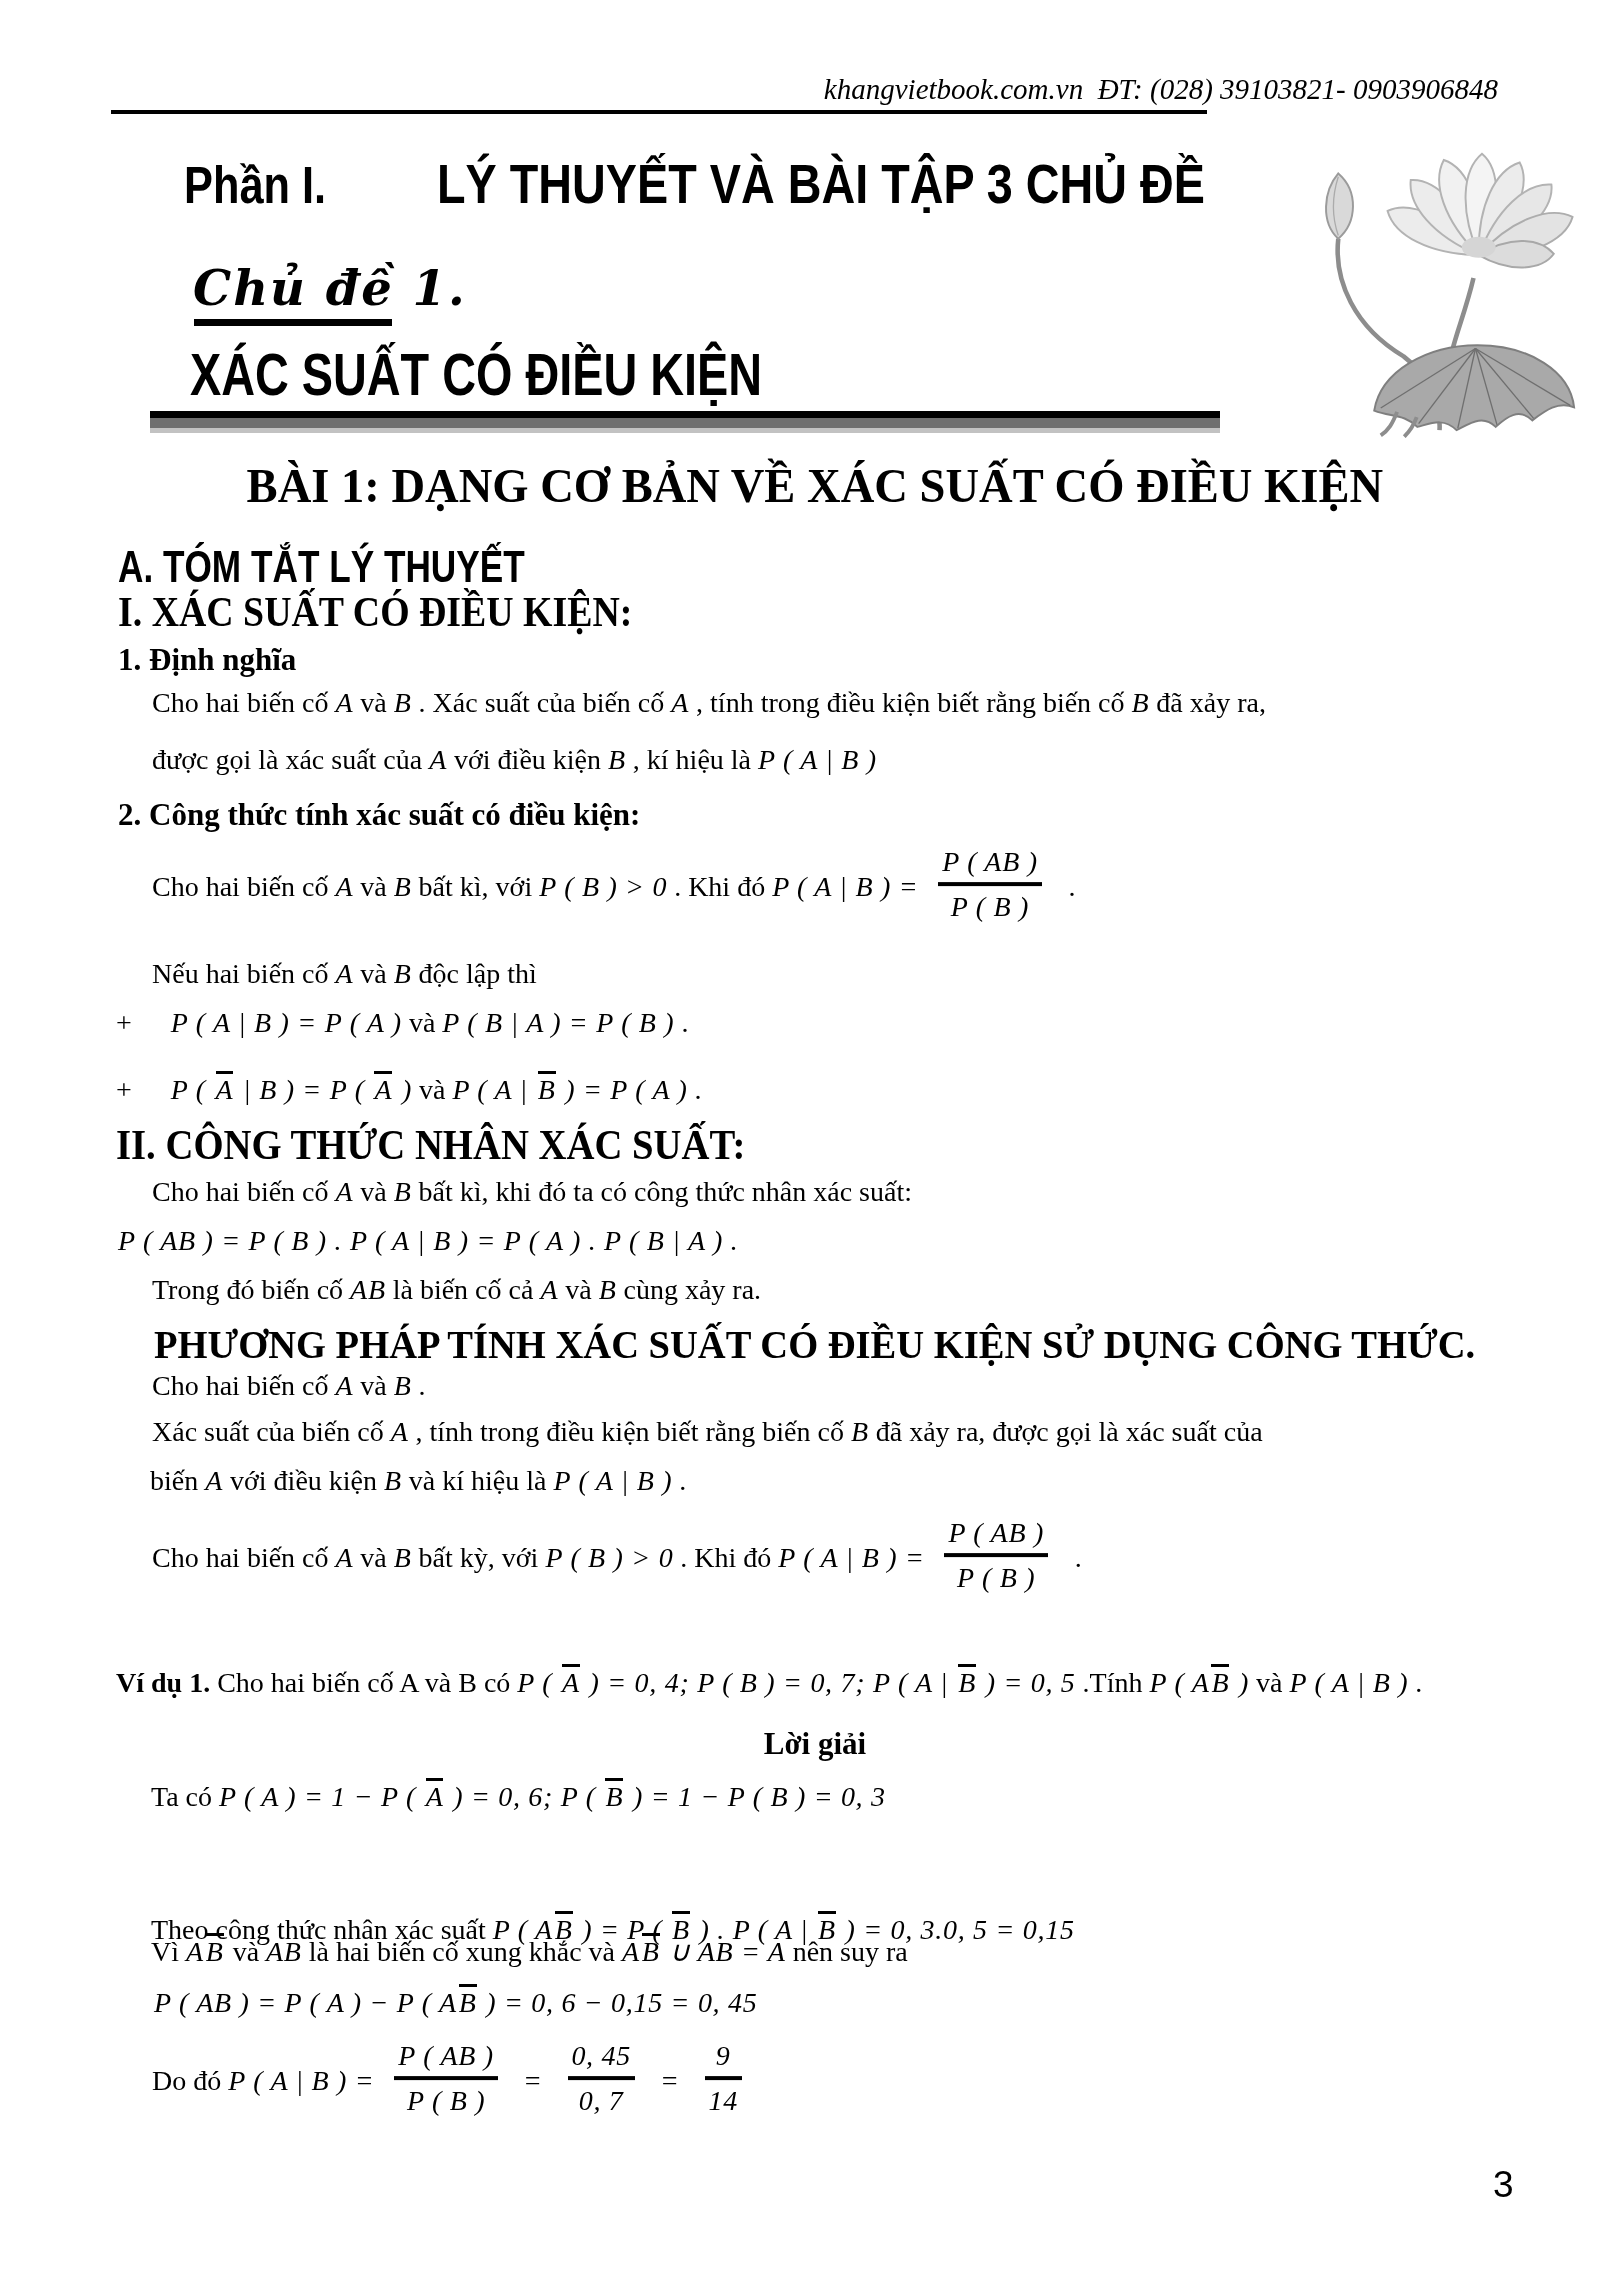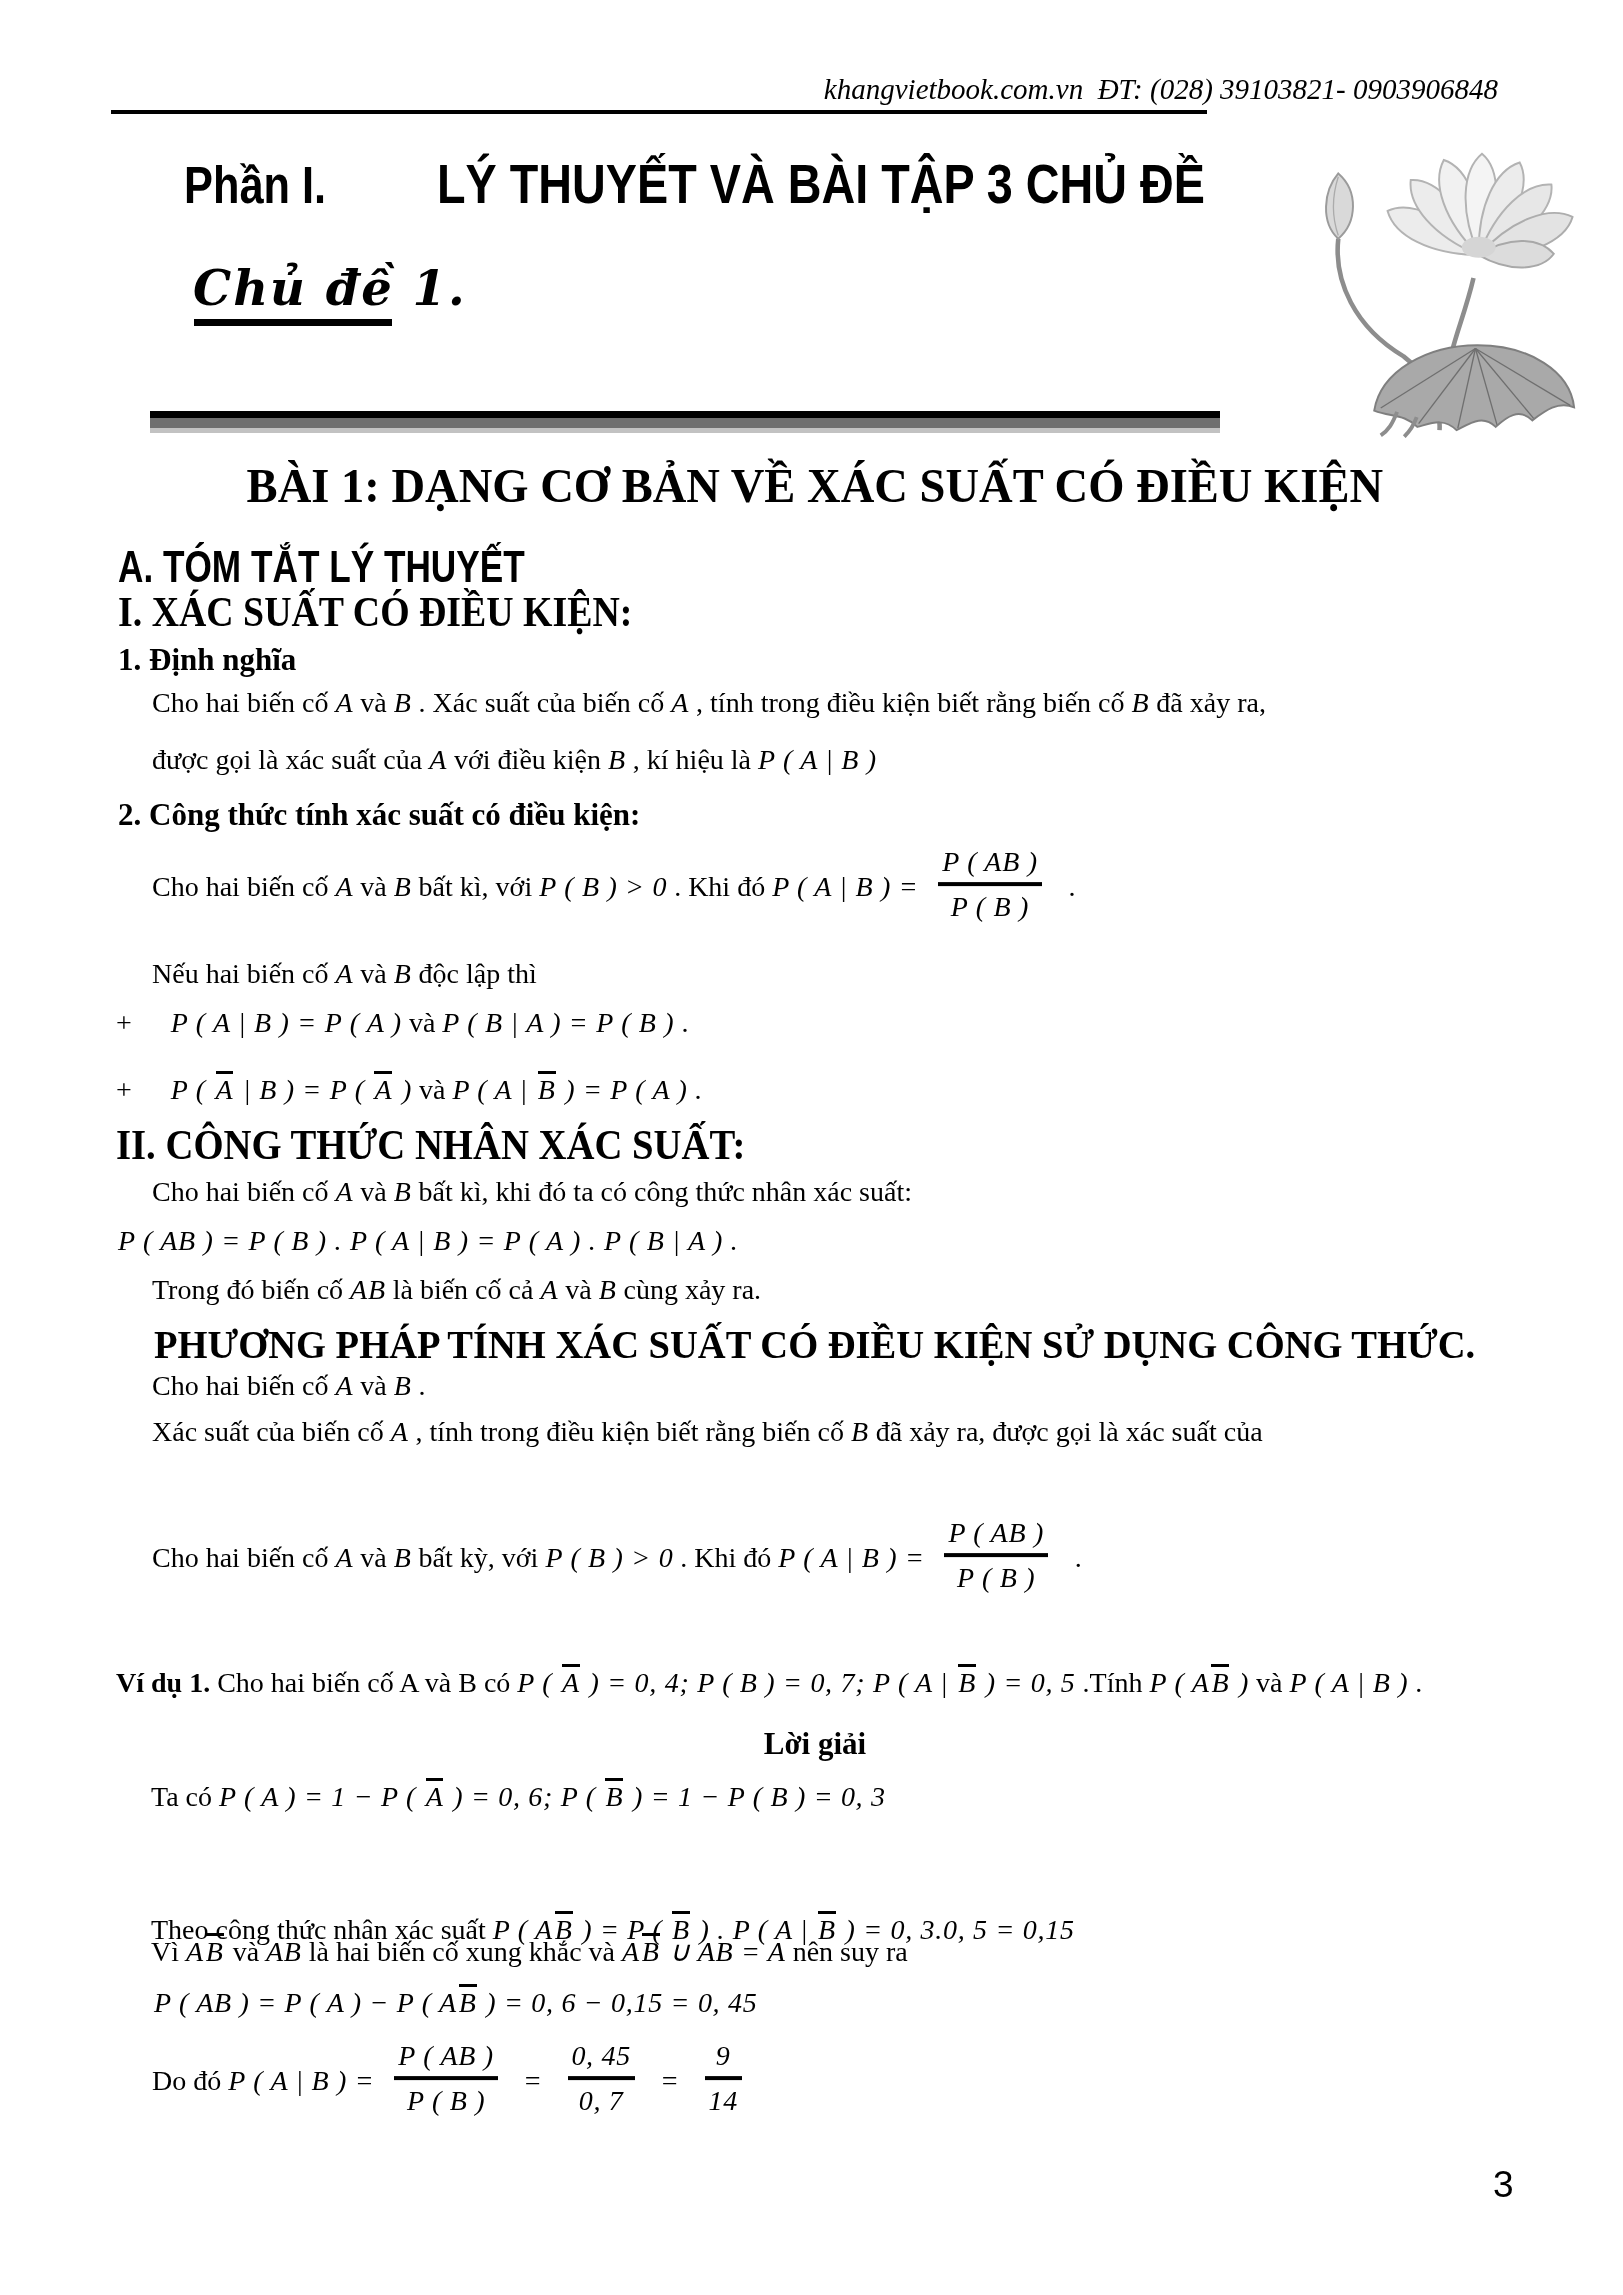--- a/index.html
+++ b/index.html
@@ -70,20 +70,23 @@
   </div>
 
   <div class="blk" style="top:152px;left:184px;">
     <span class="sans cx" style="font-size:51px;transform:scaleX(0.85);">Phần I.</span>
     <span class="sans cx" style="font-size:55px;transform:scaleX(0.85);margin-left:79px;">LÝ THUYẾT VÀ BÀI TẬP 3 CHỦ ĐỀ</span>
   </div>
 
   <div class="blk script" style="top:260px;left:193px;font-size:48px;">Chủ đề 1.</div>
   <div class="rule" style="top:319px;left:194px;width:198px;height:7.2px;"></div>
 
+  <div class="blk" style="top:340px;left:190px;">
+    <span class="sans cx" style="font-size:60px;transform:scaleX(0.78);">XÁC SUẤT CÓ ĐIỀU KIỆN</span>
+  </div>
 
   <div class="blk dividers" style="top:411px;left:150px;width:1070px;">
     <div class="d1"></div>
     <div class="d2"></div>
     <div class="d3"></div>
   </div>
 
   <div class="blk" style="top:458px;left:118px;width:1394px;text-align:center;">
     <span class="serifbold ccx" style="font-size:48px;transform:scaleX(0.97);">BÀI 1: DẠNG CƠ BẢN VỀ XÁC SUẤT CÓ ĐIỀU KIỆN</span>
   </div>
@@ -127,20 +130,21 @@
   <div class="blk" style="top:1225px;left:118px;width:1394px;text-align:left;padding-right:216px;box-sizing:border-box;"><span class="it">P ( AB ) = P ( B ) . P ( A | B ) = P ( A ) . P ( B | A )</span><span class="rm"> .</span></div>
 
   <div class="blk" style="top:1274px;left:152px;"><span class="rm">Trong đó biến cố  </span><span class="it">AB</span><span class="rm"> là biến cố cả  </span><span class="it">A</span><span class="rm"> và </span><span class="it">B</span><span class="rm"> cùng xảy ra.</span></div>
 
   <div class="blk" style="top:1320px;left:154px;">
     <span class="serifbold cx" style="font-size:41px;transform:scaleX(0.94);">PHƯƠNG PHÁP TÍNH XÁC SUẤT CÓ ĐIỀU KIỆN SỬ DỤNG CÔNG THỨC.</span>
   </div>
 
   <div class="blk" style="top:1370px;left:152px;"><span class="rm">Cho hai biến cố  </span><span class="it">A</span><span class="rm">  và </span><span class="it">B</span><span class="rm"> .</span></div>
   <div class="blk" style="top:1416px;left:152px;"><span class="rm">Xác suất của biến cố  </span><span class="it">A</span><span class="rm"> , tính trong điều kiện biết rằng biến cố  </span><span class="it">B</span><span class="rm">  đã xảy ra, được gọi là xác suất của</span></div>
+  <div class="blk" style="top:1465px;left:150px;"><span class="rm">biến  </span><span class="it">A</span><span class="rm">  với điều kiện  </span><span class="it">B</span><span class="rm">  và kí hiệu là </span><span class="it">P ( A | B )</span><span class="rm"> .</span></div>
   <div class="blk" style="top:1521px;left:152px;"><span class="rm">Cho hai biến cố  </span><span class="it">A</span><span class="rm">  và </span><span class="it">B</span><span class="rm">  bất kỳ, với </span><span class="it">P ( B ) &gt; 0</span><span class="rm"> . Khi đó </span><span class="it">P ( A | B ) =</span><span class="frac"><span class="fnum"><span class="it">P ( AB )</span></span><span class="fbar"></span><span class="fden"><span class="it">P ( B )</span></span></span><span class="rm"> .</span></div>
 
   <div class="blk" style="top:1667px;left:116px;"><span class="bf">Ví dụ 1.</span><span class="rm"> Cho hai biến cố A và B có </span><span class="it">P ( </span><span class="ov">A</span><span class="it"> ) = 0, 4;  P ( B ) = 0, 7;  P ( A | </span><span class="ov">B</span><span class="it"> ) = 0, 5</span><span class="rm"> .Tính </span><span class="it">P ( A</span><span class="ov">B</span><span class="it"> )</span><span class="rm"> và </span><span class="it">P ( A | B )</span><span class="rm"> .</span></div>
 
   <div class="blk" style="top:1726px;left:118px;width:1394px;text-align:center;">
     <span class="serifbold" style="font-size:31px;">Lời giải</span>
   </div>
 
   <div class="blk" style="top:1781px;left:151px;"><span class="rm">Ta có  </span><span class="it">P ( A ) = 1 − P ( </span><span class="ov">A</span><span class="it"> ) = 0, 6;  P ( </span><span class="ov">B</span><span class="it"> ) = 1 − P ( B ) = 0, 3</span></div>
   <div class="blk" style="top:1914px;left:151px;"><span class="rm">Theo công thức nhân xác suất  </span><span class="it">P ( A</span><span class="ov">B</span><span class="it"> ) = P ( </span><span class="ov">B</span><span class="it"> ) . P ( A | </span><span class="ov">B</span><span class="it"> ) = 0, 3.0, 5 = 0,15</span></div>

